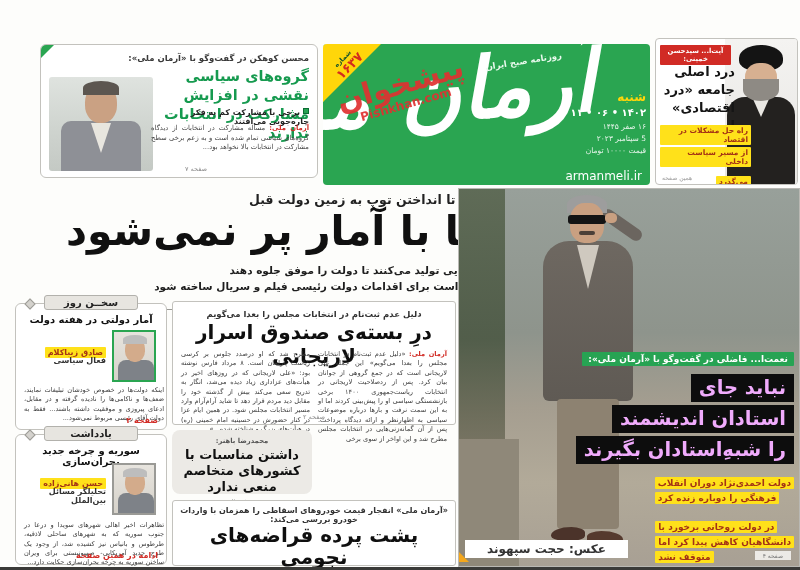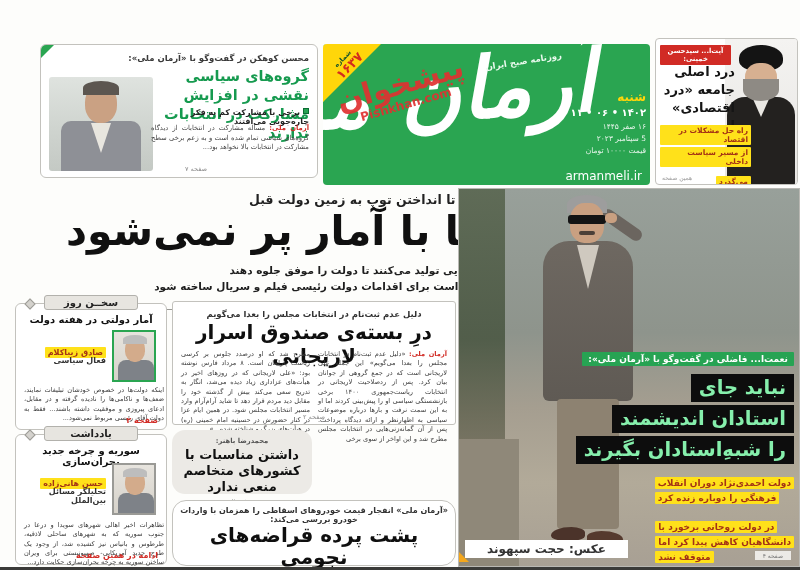--- a/index.html
+++ b/index.html
@@ -79,21 +79,21 @@
   #man-arm { left:140px; top:30px; width:46px; height:12px; background:#6b655f; transform:rotate(35deg); border-radius:6px; }
   #man-hand { left:146px; top:24px; width:12px; height:10px; background:#c9a081; border-radius:40%; }
   #man-jacket { left:84px; top:52px; width:90px; height:160px; background:linear-gradient(180deg,#6e6861,#5f5a54); border-radius:26px 26px 6px 6px; }
   #man-shirt { left:118px; top:56px; width:22px; height:44px; background:#cfc9bf; clip-path:polygon(50% 100%,0 0,100% 0); }
   #man-pants { left:98px; top:210px; width:62px; height:130px; background:#8d8271; border-radius:4px; }
   #man-shoe1 { left:92px; top:338px; width:34px; height:14px; background:#4b332a; border-radius:60% 40% 40% 40%; }
   #man-shoe2 { left:128px; top:342px; width:36px; height:14px; background:#553a2e; border-radius:40% 60% 40% 40%; }
   #photo-kicker { position:absolute; right:5px; top:163px; background:#27a353; color:#fff; font-size:9px; font-weight:bold; padding:2px 6px; border-radius:1px; }
   #photo-headline { position:absolute; right:5px; top:185px; text-align:right; }
   #photo-headline .ln { display:block; margin-bottom:3px; text-align:right; }
-  #photo-headline .ln span { display:inline-block; background:#0d0d0d; color:#86efac; font-size:19.5px; font-weight:bold; padding:2px 8px 3px; }
+  #photo-headline .ln span { display:inline-block; background:#0d0d0d; color:#f0abfc; font-size:19.5px; font-weight:bold; padding:2px 8px 3px; }
   #photo-hl1 { position:absolute; right:5px; top:288px; text-align:right; }
   #photo-hl2 { position:absolute; right:5px; top:332px; text-align:right; }
   #photo-hl1 .ytag, #photo-hl2 .ytag { display:block; margin-bottom:3px; width:fit-content; margin-right:auto; font-size:9px; }
   #photo-credit { position:absolute; left:6px; bottom:8px; background:#fff; color:#333; font-size:12px; font-weight:bold; padding:2px 22px; }
   #photo-credit-fold { position:absolute; left:0; bottom:4px; width:0; height:0; border-bottom:10px solid #f4a71d; border-right:10px solid transparent; }
   #photo-pref { position:absolute; right:8px; bottom:6px; background:#eceae6; color:#777; font-size:6px; padding:1px 8px; }
 
   
   .col-box { left:15px; width:152px; }
   #sokhan-box { top:303px; height:127px; }
@@ -116,29 +116,29 @@
 
   
   #larijani-box { left:172px; top:301px; width:284px; height:124px; border-radius:3px; }
   #larijani-box .kicker { position:absolute; top:7px; right:0; left:0; text-align:center; font-size:8.5px; font-weight:bold; color:#333; }
   #larijani-box h2 { position:absolute; top:18px; right:0; left:0; text-align:center; font-size:20px; font-weight:bold; color:#0f0f0f; }
   #larijani-cols { position:absolute; top:48px; right:8px; left:8px; display:flex; gap:8px; direction:rtl; }
   #larijani-cols .c { flex:1; font-size:6.6px; line-height:9.4px; color:#3c3c3c; text-align:justify; }
   #larijani-box .pref { position:absolute; bottom:3px; right:0; left:0; text-align:center; font-size:6.5px; color:#8a8a8a; }
 
   
-  .gray-box { top:430px; height:64px; background:#eceae6; border-radius:13px; text-align:center; }
+  .gray-box { top:430px; height:64px; background:#eceae6; border-radius:8px; text-align:center; }
   #pele-box { left:318px; width:138px; }
   #bahonar-box { left:172px; width:140px; }
   .gray-box .kicker { font-size:6.8px; color:#555; margin-top:7px; font-weight:bold; }
   .gray-box h3 { font-size:13px; line-height:16px; color:#111; margin-top:2px; }
   .gray-box .pref { font-size:6px; color:#888; margin-top:2px; }
 
   
-  #qarazeh-box { left:172px; top:500px; width:284px; height:66px; border-radius:14px; text-align:center; }
+  #qarazeh-box { left:172px; top:500px; width:284px; height:66px; border-radius:3px; text-align:center; }
   #qarazeh-box .kicker { font-size:8px; font-weight:bold; color:#333; margin-top:5px; }
   #qarazeh-box h2 { font-size:20px; font-weight:bold; color:#0f0f0f; line-height:22px; }
   #qarazeh-box .sub { font-size:7.2px; line-height:10px; font-weight:bold; color:#2e2e2e; padding:0 10px; text-align:center; }
 
   #bottom-edge { left:0; top:567px; width:800px; height:3px; background:#3a3a38; }
 </style>
 </head>
 <body>
 
 <div id="page">

